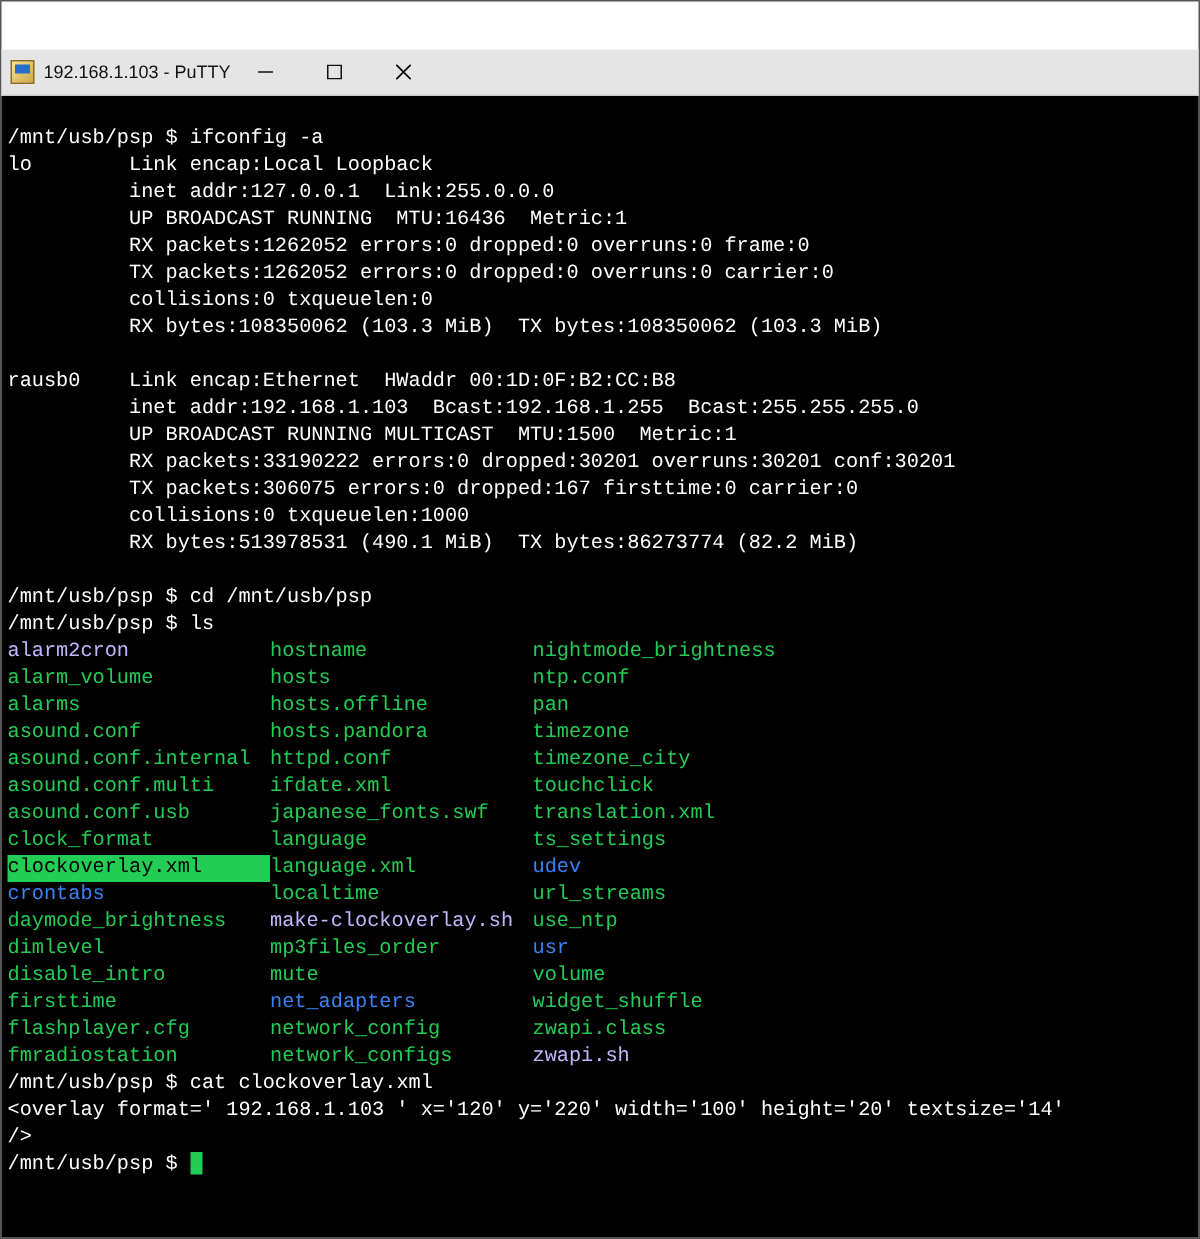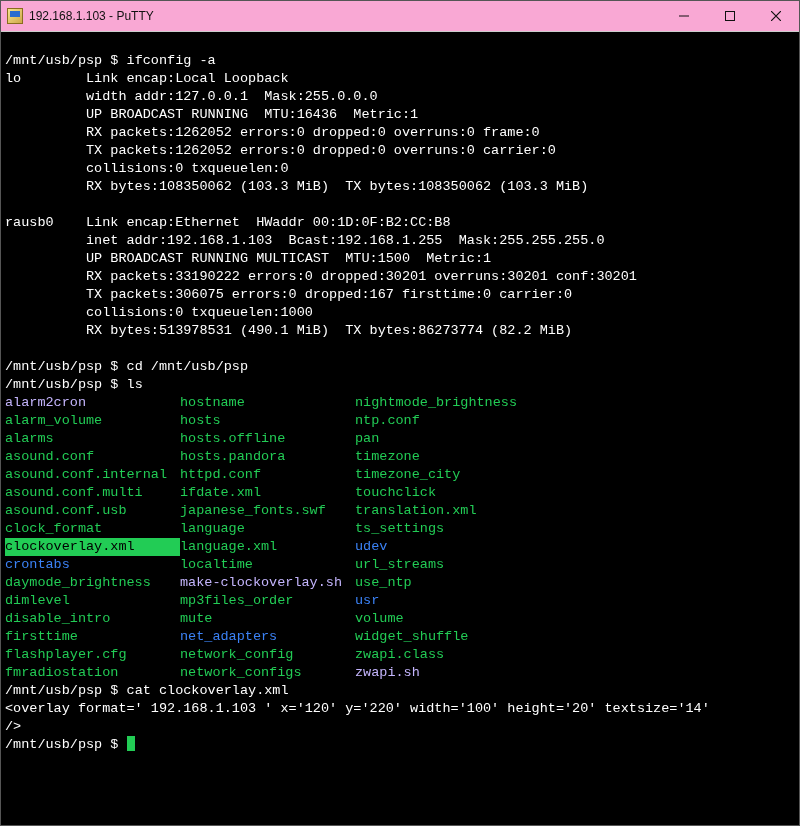--- a/index.html
+++ b/index.html
@@ -16,27 +16,28 @@
     width: 800px;
     height: 826px;
     background: #fff;
     box-sizing: border-box;
     border: 1px solid #555;
     display: flex;
     flex-direction: column;
   }
   .titlebar {
     height: 30px;
-    background: #f9a8d4;
+    background: #e5e5e5;
     display: flex;
     align-items: center;
-    justify-content: space-between;
+    justify-content: flex-start;
     padding-left: 6px;
     border-bottom: 1px solid #ccc;
     user-select: none;
+    margin-top: 32px;
   }
   .title-left {
     display: flex;
     align-items: center;
     gap: 6px;
   }
   .title-text {
     color: #111;
     font-family: "Segoe UI", Tahoma, sans-serif;
     font-size: 12px;
@@ -127,29 +128,29 @@
         <svg width="10" height="10" viewBox="0 0 10 10">
             <path d="M0 0 L10 10 M10 0 L0 10" stroke="#111" stroke-width="1.2"></path>
           </svg>
       </div>
     </div>
   </div>
 
   <div class="terminal">
 <span><span class="fg-white">/mnt/usb/psp $ </span><span class="fg-white">ifconfig -a</span></span>
 <span class="fg-white">lo        Link encap:Local Loopback</span>
-<span class="fg-white">          width addr:127.0.0.1  Mask:255.0.0.0</span>
+<span class="fg-white">          inet addr:127.0.0.1  Link:255.0.0.0</span>
 <span class="fg-white">          UP BROADCAST RUNNING  MTU:16436  Metric:1</span>
 <span class="fg-white">          RX packets:1262052 errors:0 dropped:0 overruns:0 frame:0</span>
 <span class="fg-white">          TX packets:1262052 errors:0 dropped:0 overruns:0 carrier:0</span>
 <span class="fg-white">          collisions:0 txqueuelen:0</span>
 <span class="fg-white">          RX bytes:108350062 (103.3 MiB)  TX bytes:108350062 (103.3 MiB)</span>
 <span class="fg-white"> </span>
 <span class="fg-white">rausb0    Link encap:Ethernet  HWaddr 00:1D:0F:B2:CC:B8</span>
-<span class="fg-white">          inet addr:192.168.1.103  Bcast:192.168.1.255  Mask:255.255.255.0</span>
+<span class="fg-white">          inet addr:192.168.1.103  Bcast:192.168.1.255  Bcast:255.255.255.0</span>
 <span class="fg-white">          UP BROADCAST RUNNING MULTICAST  MTU:1500  Metric:1</span>
 <span class="fg-white">          RX packets:33190222 errors:0 dropped:30201 overruns:30201 conf:30201</span>
 <span class="fg-white">          TX packets:306075 errors:0 dropped:167 firsttime:0 carrier:0</span>
 <span class="fg-white">          collisions:0 txqueuelen:1000</span>
 <span class="fg-white">          RX bytes:513978531 (490.1 MiB)  TX bytes:86273774 (82.2 MiB)</span>
 <span class="fg-white"> </span>
 <span><span class="fg-white">/mnt/usb/psp $ </span><span class="fg-white">cd /mnt/usb/psp</span></span>
 <span><span class="fg-white">/mnt/usb/psp $ </span><span class="fg-white">ls</span></span>
 <div class="ls-table"><div class="ls-col" id="lsc1"><span class="fg-cyan">alarm2cron</span><span class="fg-green">alarm_volume</span><span class="fg-green">alarms</span><span class="fg-green">asound.conf</span><span class="fg-green">asound.conf.internal</span><span class="fg-green">asound.conf.multi</span><span class="fg-green">asound.conf.usb</span><span class="fg-green">clock_format</span><span class="sel">clockoverlay.xml</span><span class="fg-blue">crontabs</span><span class="fg-green">daymode_brightness</span><span class="fg-green">dimlevel</span><span class="fg-green">disable_intro</span><span class="fg-green">firsttime</span><span class="fg-green">flashplayer.cfg</span><span class="fg-green">fmradiostation</span></div><div class="ls-col ls-col2" id="lsc2"><span class="fg-green">hostname</span><span class="fg-green">hosts</span><span class="fg-green">hosts.offline</span><span class="fg-green">hosts.pandora</span><span class="fg-green">httpd.conf</span><span class="fg-green">ifdate.xml</span><span class="fg-green">japanese_fonts.swf</span><span class="fg-green">language</span><span class="fg-green">language.xml</span><span class="fg-green">localtime</span><span class="fg-cyan">make-clockoverlay.sh</span><span class="fg-green">mp3files_order</span><span class="fg-green">mute</span><span class="fg-blue">net_adapters</span><span class="fg-green">network_config</span><span class="fg-green">network_configs</span></div><div class="ls-col ls-col3" id="lsc3"><span class="fg-green">nightmode_brightness</span><span class="fg-green">ntp.conf</span><span class="fg-green">pan</span><span class="fg-green">timezone</span><span class="fg-green">timezone_city</span><span class="fg-green">touchclick</span><span class="fg-green">translation.xml</span><span class="fg-green">ts_settings</span><span class="fg-blue">udev</span><span class="fg-green">url_streams</span><span class="fg-green">use_ntp</span><span class="fg-blue">usr</span><span class="fg-green">volume</span><span class="fg-green">widget_shuffle</span><span class="fg-green">zwapi.class</span><span class="fg-cyan">zwapi.sh</span></div></div><span><span class="fg-white">/mnt/usb/psp $ </span><span class="fg-white">cat clockoverlay.xml</span></span>
 <span class="fg-white">&lt;overlay format=' 192.168.1.103 ' x='120' y='220' width='100' height='20' textsize='14'</span>

